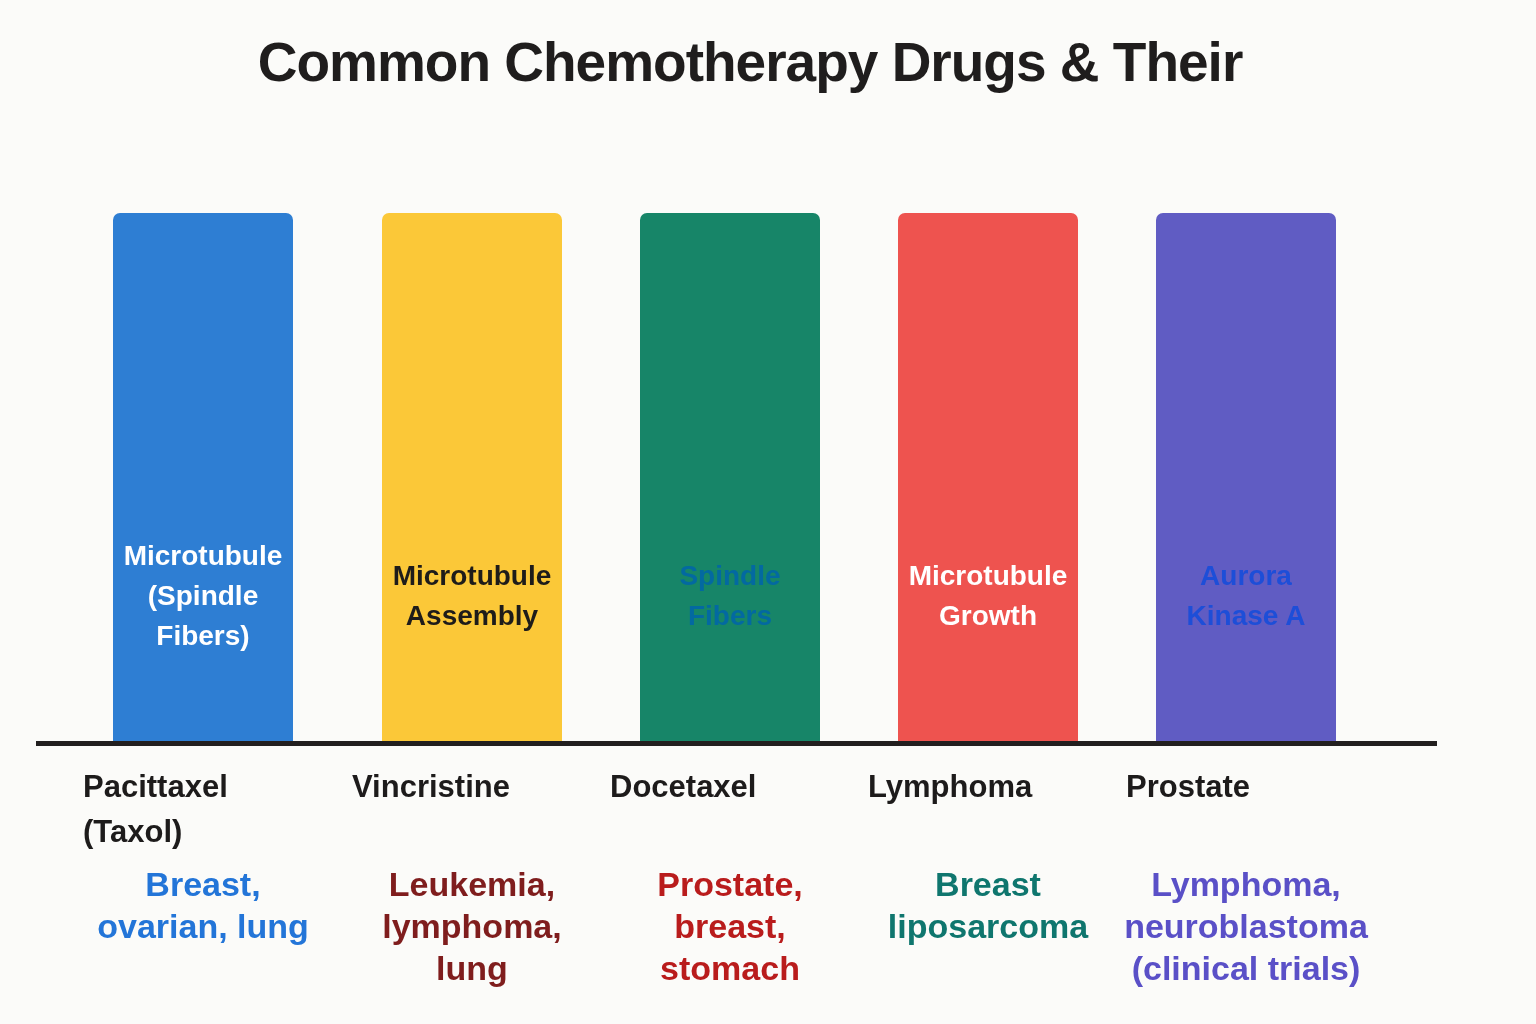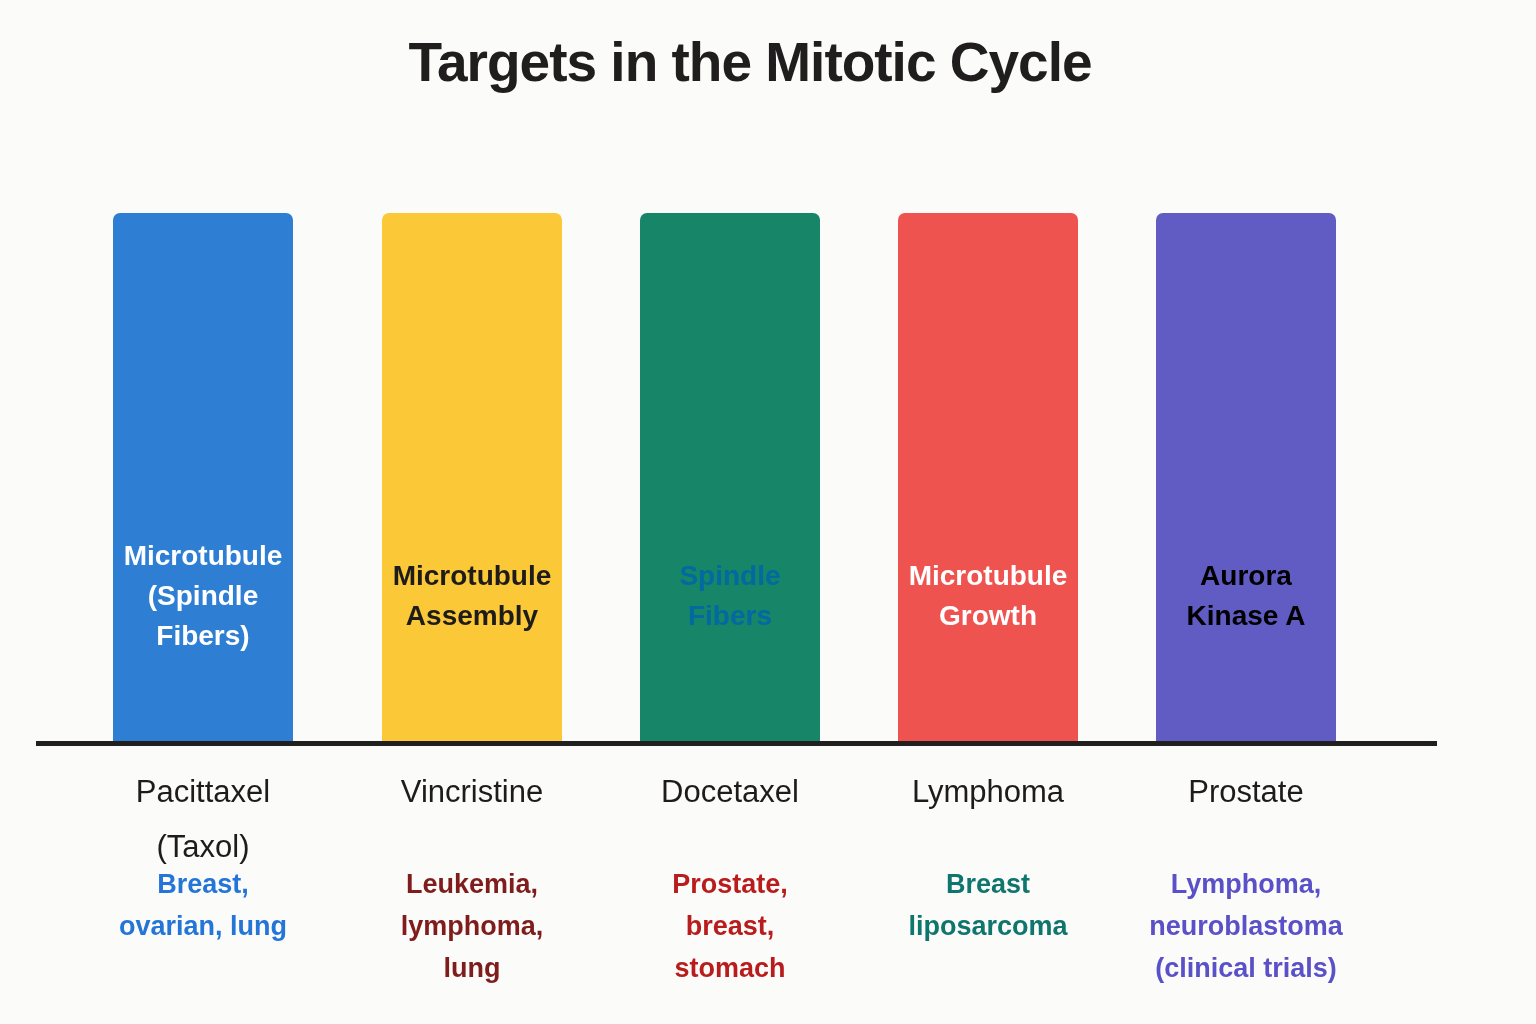--- a/index.html
+++ b/index.html
@@ -58,54 +58,53 @@
     font-size: 28px;
     font-weight: 600;
     line-height: 40px;
     white-space: pre-line;
   }
   .drug-name {
     position: absolute;
     top: 551px;
     left: -30px;
     width: calc(100% + 60px);
-    text-align: center;
     font-size: 31px;
-    font-weight: 400;
-    line-height: 55px;
+    font-weight: 700;
+    line-height: 45px;
     color: #1D1B1B;
     white-space: pre-line;
   }
   .cancer-label {
     position: absolute;
     top: 650px;
     left: -34px;
     width: calc(100% + 68px);
     text-align: center;
-    font-size: 27px;
+    font-size: 34px;
     font-weight: 600;
     line-height: 42px;
     white-space: pre-line;
   }
   .axis-line {
     position: absolute;
     left: 36px;
     top: 741px;
     width: 1401px;
     height: 5px;
     background: #221F1F;
   }
 </style>
 </head>
 <body>
 
 <div class="stage">
 
   <div class="title">
-    <div>Targets in the Mitotic Cycle</div>
+    <div>Common Chemotherapy Drugs &amp; Their</div>
   </div>
 
   <div class="column col-0">
     <div class="bar" style="background: rgb(46, 126, 211);"></div>
     <div class="bar-label" style="color: rgb(255, 255, 255);">Microtubule
 (Spindle
 Fibers)</div>
     <div class="drug-name">Pacittaxel
 (Taxol)</div>
     <div class="cancer-label" style="color: rgb(35, 117, 216);">Breast,
@@ -136,21 +135,21 @@
     <div class="bar" style="background: rgb(238, 83, 79);"></div>
     <div class="bar-label" style="color: rgb(255, 255, 255);">Microtubule
 Growth</div>
     <div class="drug-name">Lymphoma</div>
     <div class="cancer-label" style="color: #0f766e;">Breast
 liposarcoma</div>
   </div>
 
   <div class="column col-4">
     <div class="bar" style="background: rgb(96, 92, 195);"></div>
-    <div class="bar-label" style="color: #000000;">Aurora
+    <div class="bar-label" style="color: #1d4ed8;">Aurora
 Kinase A</div>
     <div class="drug-name">Prostate</div>
     <div class="cancer-label" style="color: rgb(90, 80, 199);">Lymphoma,
 neuroblastoma
 (clinical trials)</div>
   </div>
 
   <div class="axis-line" style="background: rgb(34, 31, 31);"></div>
 
 </div>

